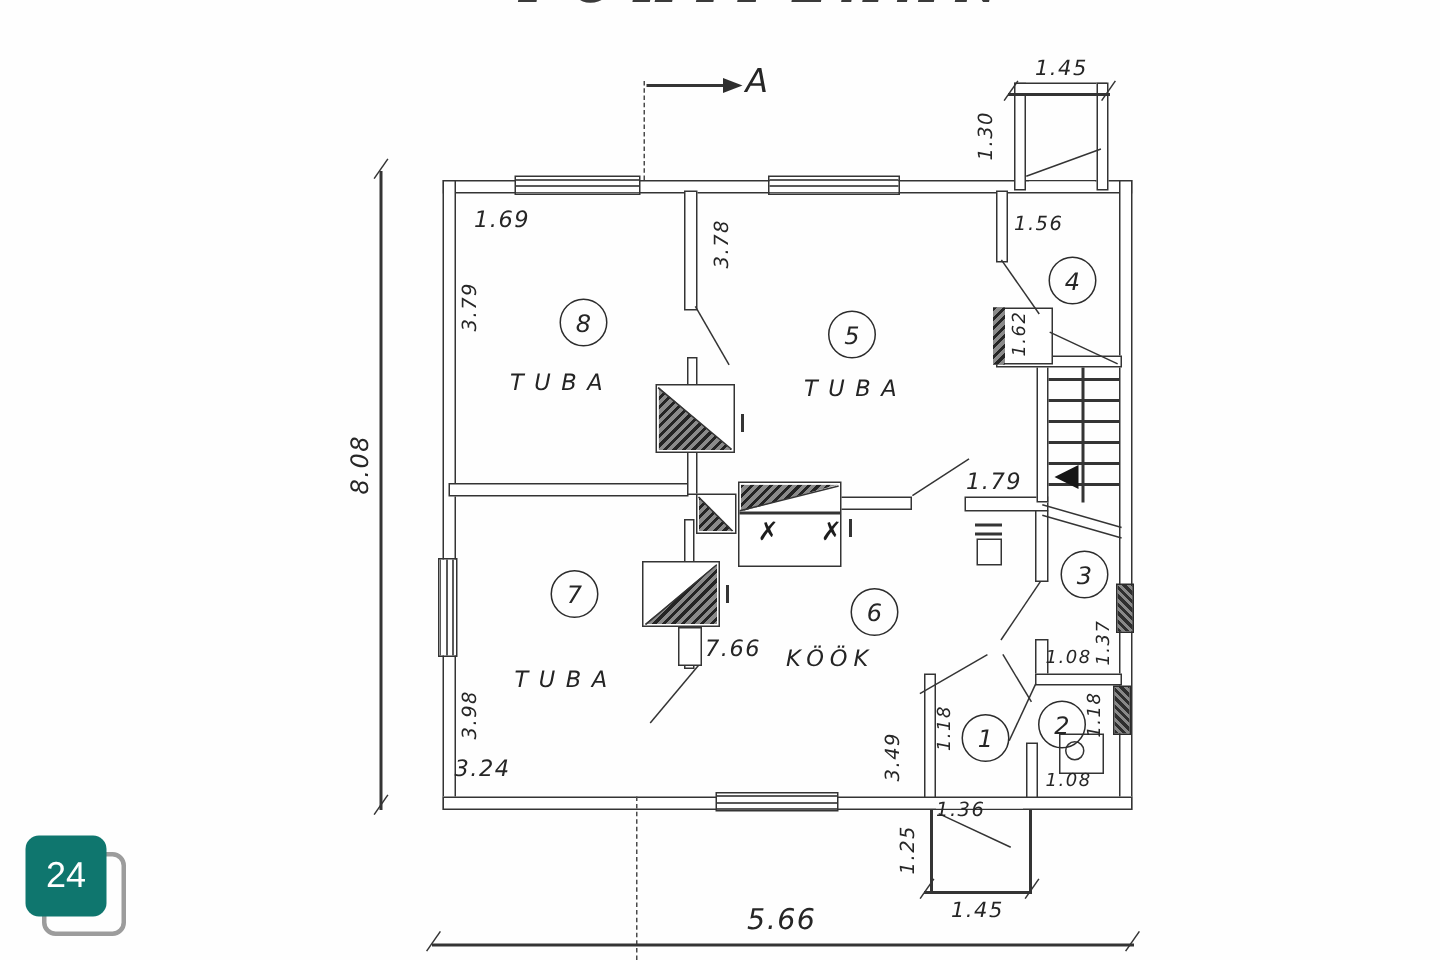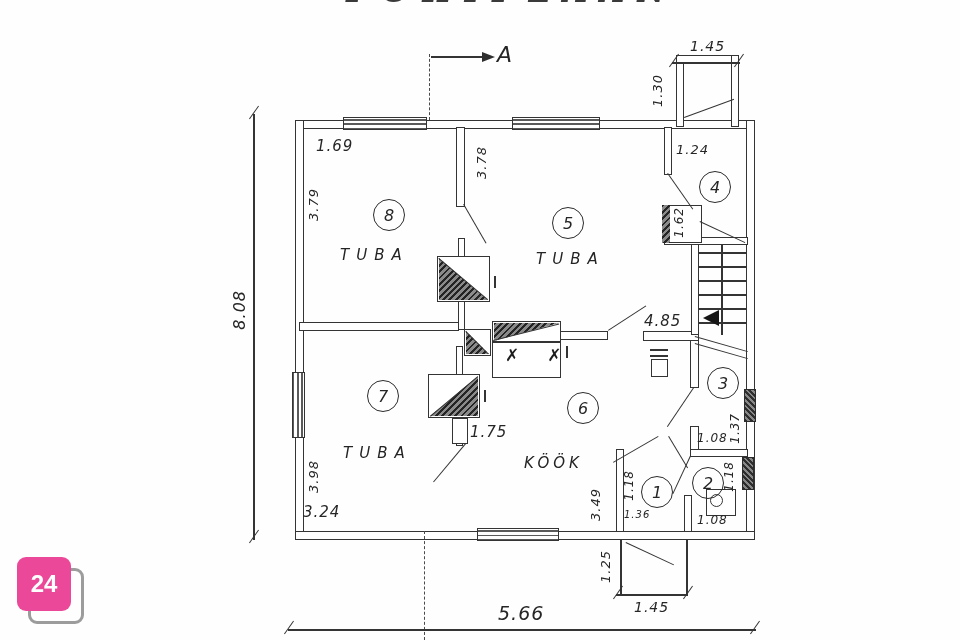--- a/index.html
+++ b/index.html
@@ -17,21 +17,21 @@
   .winV{position:absolute;border:1.5px solid #343434;background:repeating-linear-gradient(90deg,#5a5a5a 0 1.3px,#fff 1.3px 4.2px);box-sizing:border-box}
   .winD{position:absolute;border:1.4px solid #2c2c2c;background:repeating-linear-gradient(45deg,#2e2e2e 0 2px,#888 2px 4px);box-sizing:border-box}
   .hat{position:absolute;background:repeating-linear-gradient(135deg,#242424 0 2px,#8a8a8a 2px 4.5px)}
   .tick{position:absolute;width:16px;height:0;border-top:1.8px solid #343434;transform:rotate(-55deg)}
   .arrR{position:absolute;width:0;height:0;border-left:13px solid #2e2e2e;border-top:5px solid transparent;border-bottom:5px solid transparent}
   .arrL{position:absolute;width:0;height:0;border-right:16px solid #161616;border-top:8px solid transparent;border-bottom:8px solid transparent}
   .gap{position:absolute;background:#fefefe}
   #titleclip{position:absolute;left:340px;top:0;width:420px;height:11px;overflow:hidden}
   #titleclip span{position:absolute;left:6px;top:-27px;font-size:31px;font-style:italic;font-weight:bold;letter-spacing:13px;color:#3a3a3a;font-family:"DejaVu Serif",serif}
   .lgO{position:absolute;border:3px solid #9c9c9c;border-radius:9px}
-  .lgF{position:absolute;background:#ec4899;border-radius:9px;display:flex;align-items:center;justify-content:center;color:#fff;font-weight:bold;font-size:24px;font-family:"Liberation Sans",sans-serif}
+  .lgF{position:absolute;background:#0f766e;border-radius:9px;display:flex;align-items:center;justify-content:center;color:#fff;font-weight:normal;font-size:24px;font-family:"Liberation Sans",sans-serif}
   .xmarks{position:absolute;font-size:17px;font-weight:bold;letter-spacing:11px;color:#1d1d1d}
 </style>
 </head>
 <body>
 
 <div id="plan">
 
   <div id="titleclip">
       <span>PÕHIPLAAN</span>
     </div>
@@ -154,33 +154,33 @@
 
   <div class="ln" style="left:616px;top:594px;width:72px;height:1.5px"></div>
   <div class="tick" style="left:610px;top:592px"></div>
   <div class="tick" style="left:680px;top:592px"></div>
   <div class="dim" style="left:634px;top:599px">1.45</div>
   <div class="dimv" style="left:598px;top:550px;font-size:13px">1.25</div>
 
   <div class="dim" style="left:316px;top:137px;font-size:15px">1.69</div>
   <div class="dimv" style="left:306px;top:188px;font-size:13px">3.79</div>
   <div class="dimv" style="left:474px;top:146px;font-size:13px">3.78</div>
-  <div class="dim" style="left:676px;top:142px;font-size:13px">1.24</div>
+  <div class="dim" style="left:676px;top:142px;font-size:13px">1.56</div>
   <div class="dimv" style="left:672px;top:207px;font-size:12px">1.62</div>
-  <div class="dim" style="left:644px;top:312px;font-size:15px">4.85</div>
-  <div class="dim" style="left:470px;top:423px;font-size:15px">1.75</div>
+  <div class="dim" style="left:644px;top:312px;font-size:15px">1.79</div>
+  <div class="dim" style="left:470px;top:423px;font-size:15px">7.66</div>
   <div class="dimv" style="left:306px;top:460px;font-size:13px">3.98</div>
   <div class="dim" style="left:303px;top:503px;font-size:15px">3.24</div>
   <div class="dimv" style="left:588px;top:488px;font-size:13px">3.49</div>
   <div class="dim" style="left:697px;top:431px;font-size:12px">1.08</div>
   <div class="dimv" style="left:728px;top:413px;font-size:12px">1.37</div>
   <div class="dimv" style="left:722px;top:461px;font-size:12px">1.18</div>
   <div class="dim" style="left:697px;top:513px;font-size:12px">1.08</div>
   <div class="dimv" style="left:622px;top:470px;font-size:12px">1.18</div>
-  <div class="dim" style="left:624px;top:509px;font-size:10px">1.36</div>
+  <div class="dim" style="left:624px;top:533px;font-size:13px">1.36</div>
 
   <div class="circ" style="left:373px;top:199px">
       <span>8</span>
     </div>
   <div class="circ" style="left:552px;top:207px">
       <span>5</span>
     </div>
   <div class="circ" style="left:699px;top:171px">
       <span>4</span>
     </div>
@@ -196,20 +196,20 @@
   <div class="circ" style="left:692px;top:467px">
       <span>2</span>
     </div>
   <div class="circ" style="left:641px;top:476px">
       <span>1</span>
     </div>
 
   <div class="rlbl" style="left:340px;top:246px">TUBA</div>
   <div class="rlbl" style="left:536px;top:250px">TUBA</div>
   <div class="rlbl" style="left:343px;top:444px">TUBA</div>
-  <div class="rlbl" style="left:524px;top:454px;letter-spacing:4px">KÖÖK</div>
+  <div class="rlbl" style="left:524px;top:430px;letter-spacing:4px">KÖÖK</div>
 
   <div class="lgO" style="left:28px;top:568px;width:50px;height:50px"></div>
   <div class="lgF" style="left:17px;top:557px;width:54px;height:54px">
       <span>24</span>
     </div>
 
 </div>
 
 </body></html>

